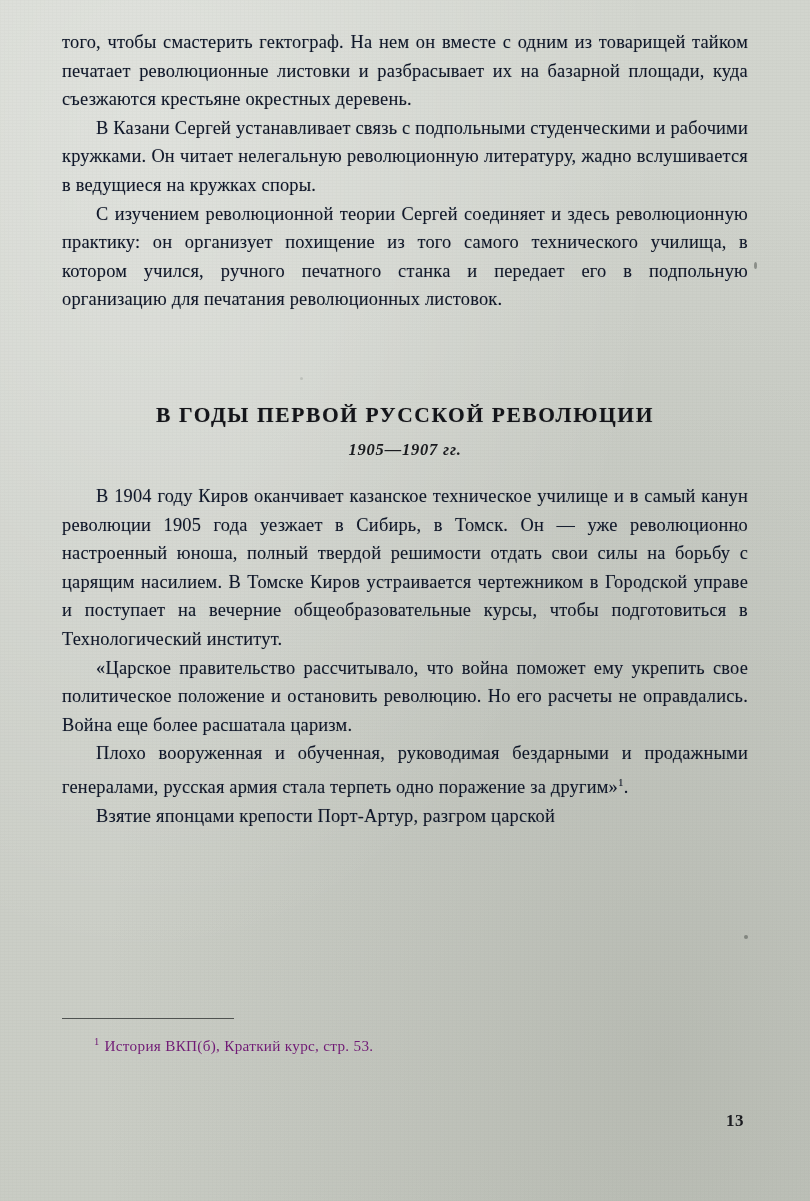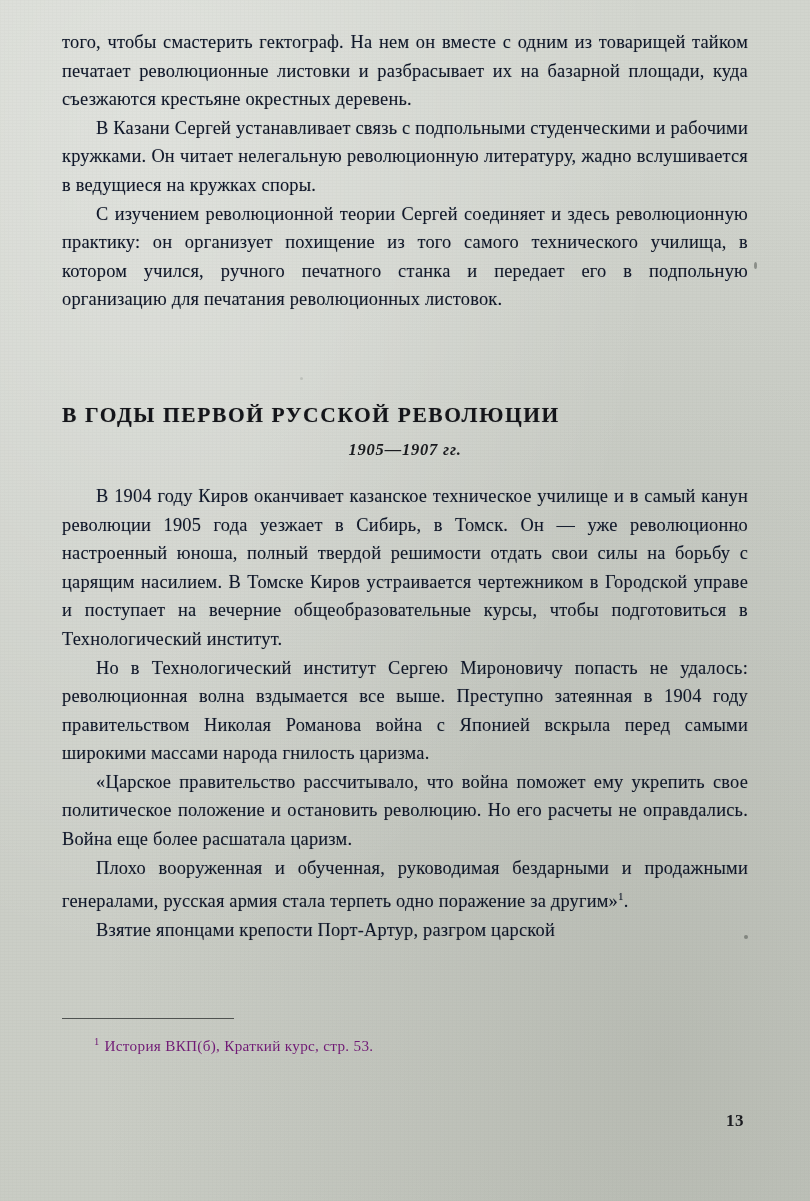--- a/index.html
+++ b/index.html
@@ -56,20 +56,21 @@
   p.para.indent {
     text-indent: 34px;
   }
   .spacer-lg { height: 86px; }
 
   h2.section-title {
     margin: 0;
     font-size: 21.5px;
     line-height: 30px;
     font-weight: bold;
+    text-align: center;
     letter-spacing: 1.6px;
     color: #14151a;
     text-shadow: 0 0 1px rgba(35,37,35,0.35);
   }
   .section-dates {
     margin: 10px 0 0 0;
     font-size: 16.5px;
     font-style: italic;
     font-weight: bold;
     text-align: center;
@@ -145,21 +146,20 @@
     <p class="para indent">С изучением революционной теории Сергей соединяет и здесь революционную практику: он организует похищение из того самого технического училища, в котором учился, ручного печатного станка и передает его в подпольную организацию для печатания революционных листовок.</p>
 
     <div class="spacer-lg"></div>
 
     <h2 class="section-title">В ГОДЫ ПЕРВОЙ РУССКОЙ РЕВОЛЮЦИИ</h2>
     <div class="section-dates">1905—1907 гг.</div>
 
     <div class="after-title"></div>
 
     <p class="para indent">В 1904 году Киров оканчивает казанское техническое училище и в самый канун революции 1905 года уезжает в Сибирь, в Томск. Он — уже революционно настроенный юноша, полный твердой решимости отдать свои силы на борьбу с царящим насилием. В Томске Киров устраивается чертежником в Городской управе и поступает на вечерние общеобразовательные курсы, чтобы подготовиться в Технологический институт.</p>
-    <p class="para indent">Но в Технологический институт Сергею Мироновичу попасть не удалось: революционная волна вздымается все выше. Преступно затеянная в 1904 году правительством Николая Романова война с Японией вскрыла перед самыми широкими массами народа гнилость царизма.</p>
     <p class="para indent">«Царское правительство рассчитывало, что война поможет ему укрепить свое политическое положение и остановить революцию. Но его расчеты не оправдались. Война еще более расшатала царизм.</p>
     <p class="para indent"><span>Плохо вооруженная и обученная, руководимая бездарными и продажными генералами, русская армия стала терпеть одно поражение за другим»</span><sup class="ref">1</sup>.</p>
     <p class="para indent">Взятие японцами крепости Порт-Артур, разгром царской</p>
 
   </div>
 </div>
 
 <div class="footnote-wrap">
   <div class="footnote-rule"></div>
   <div class="footnote"><sup>1</sup><span>История ВКП(б), Краткий курс, стр. 53.</span></div>

